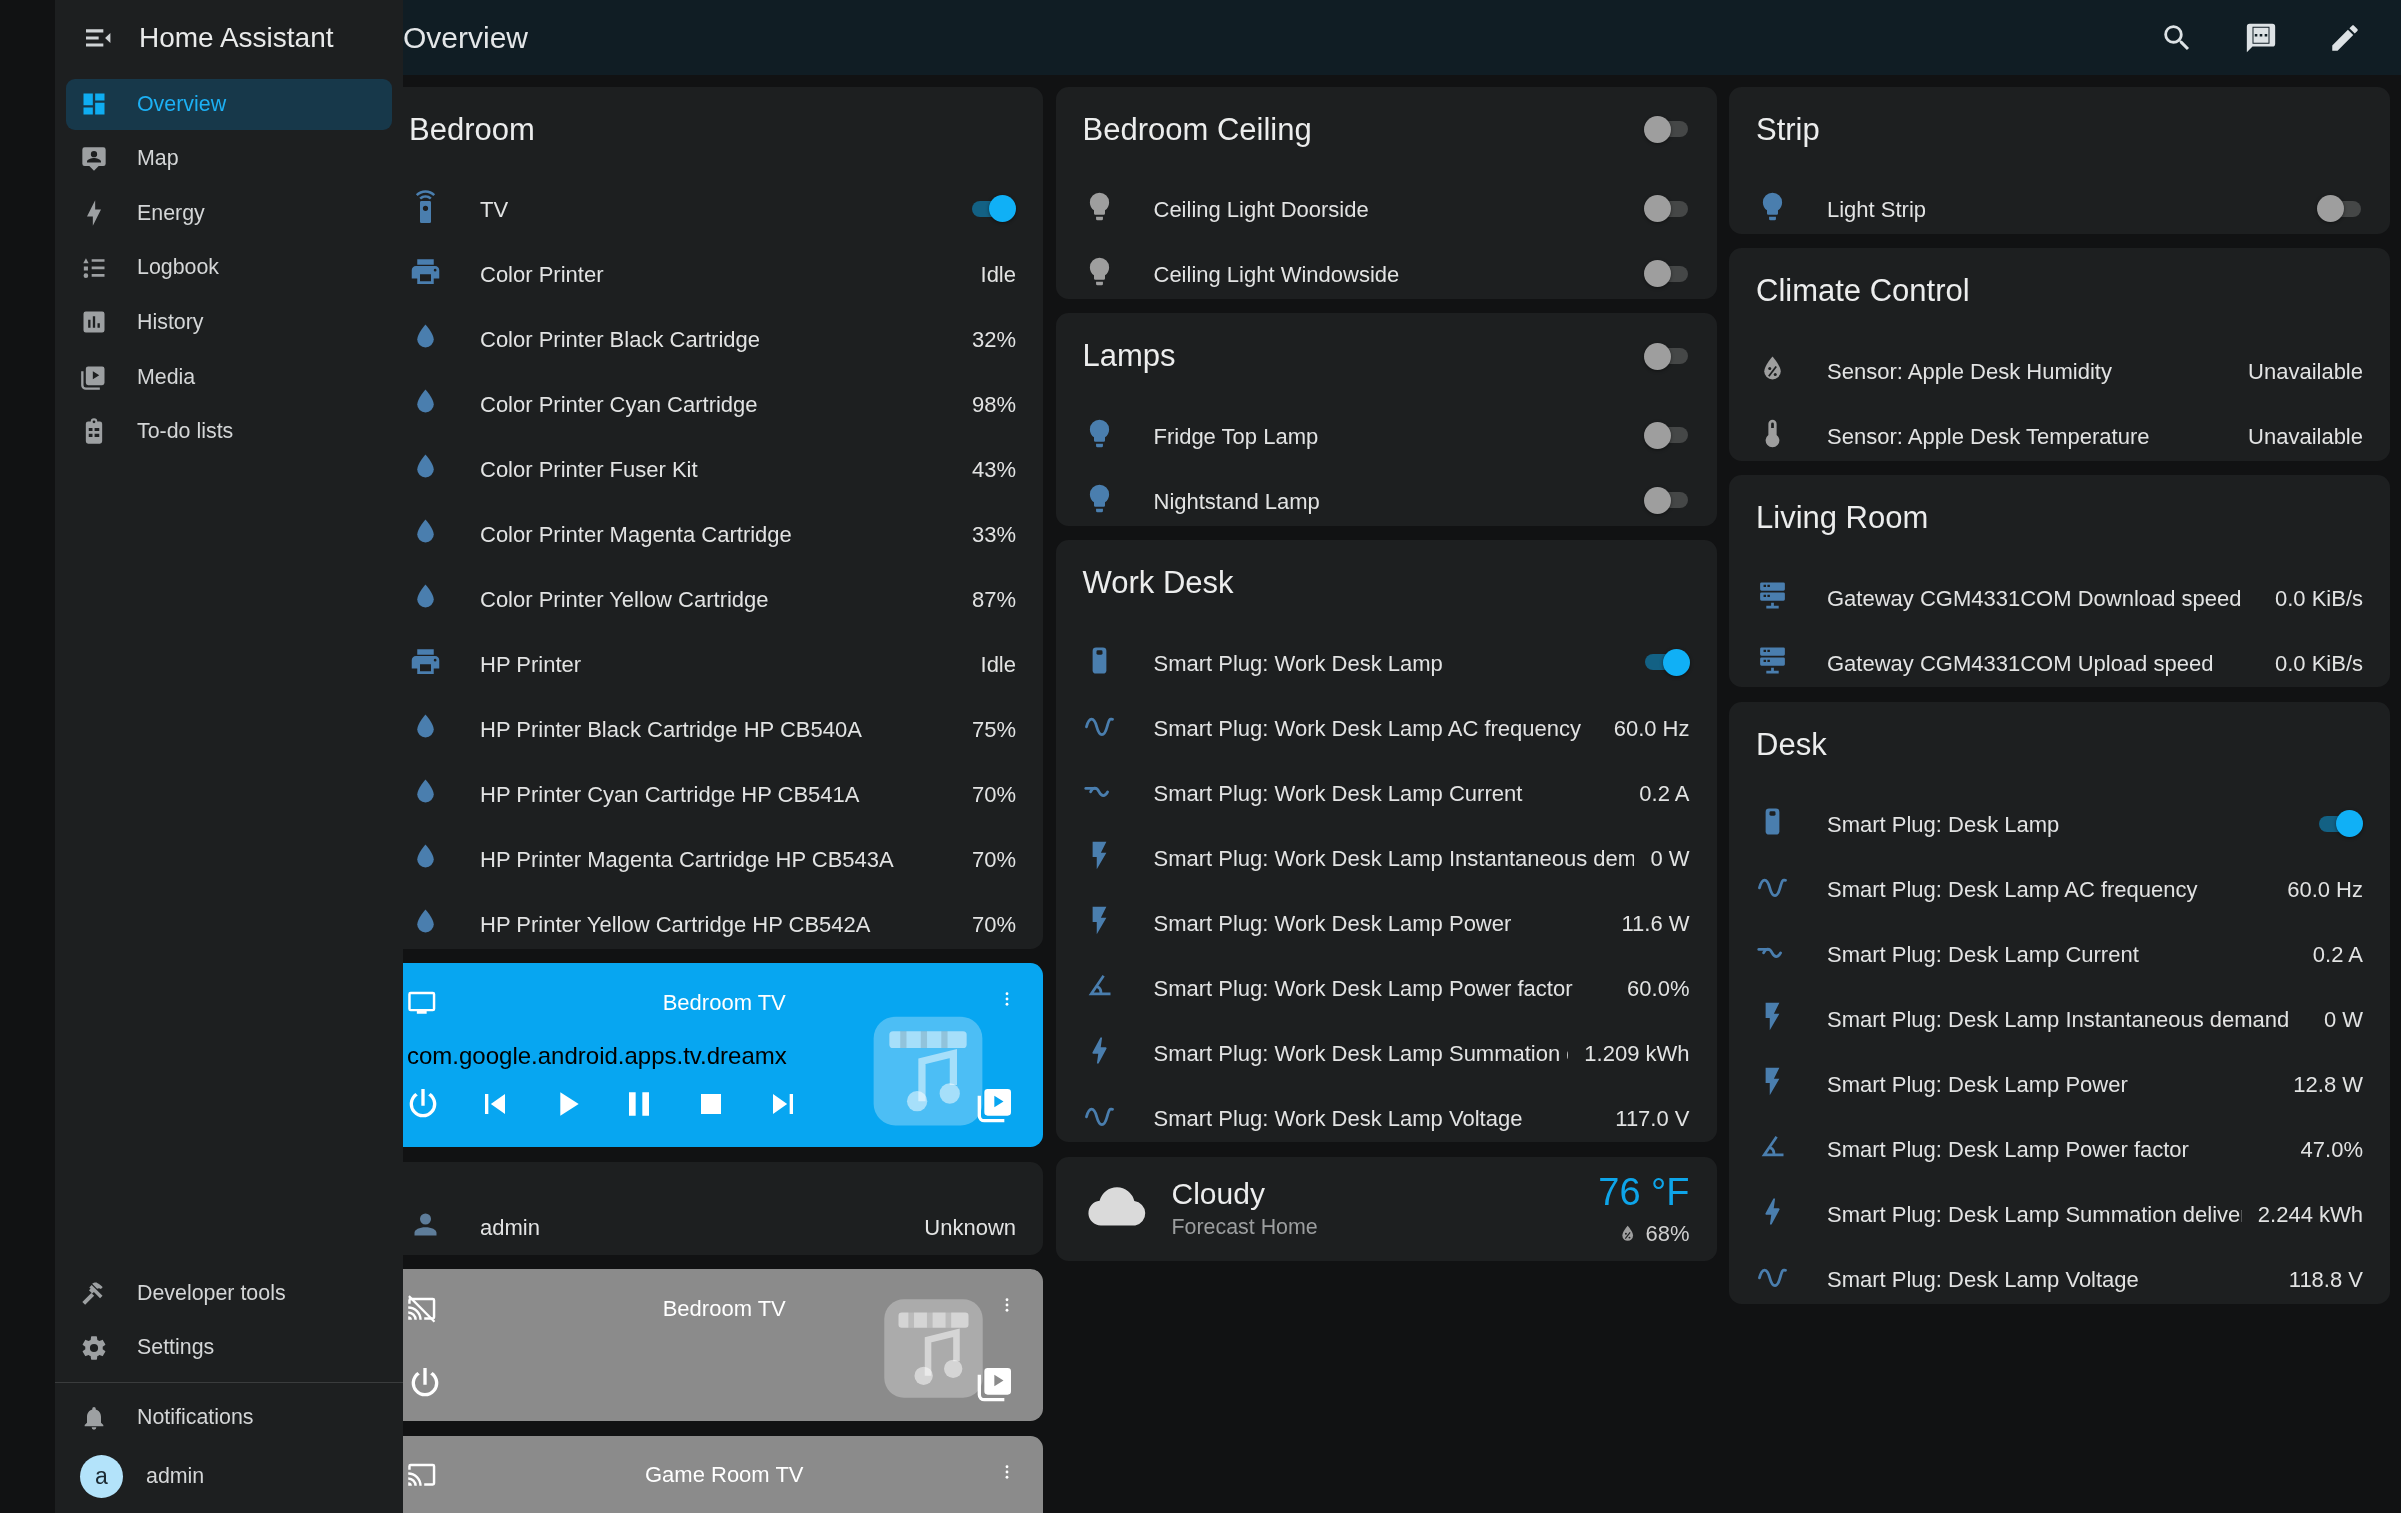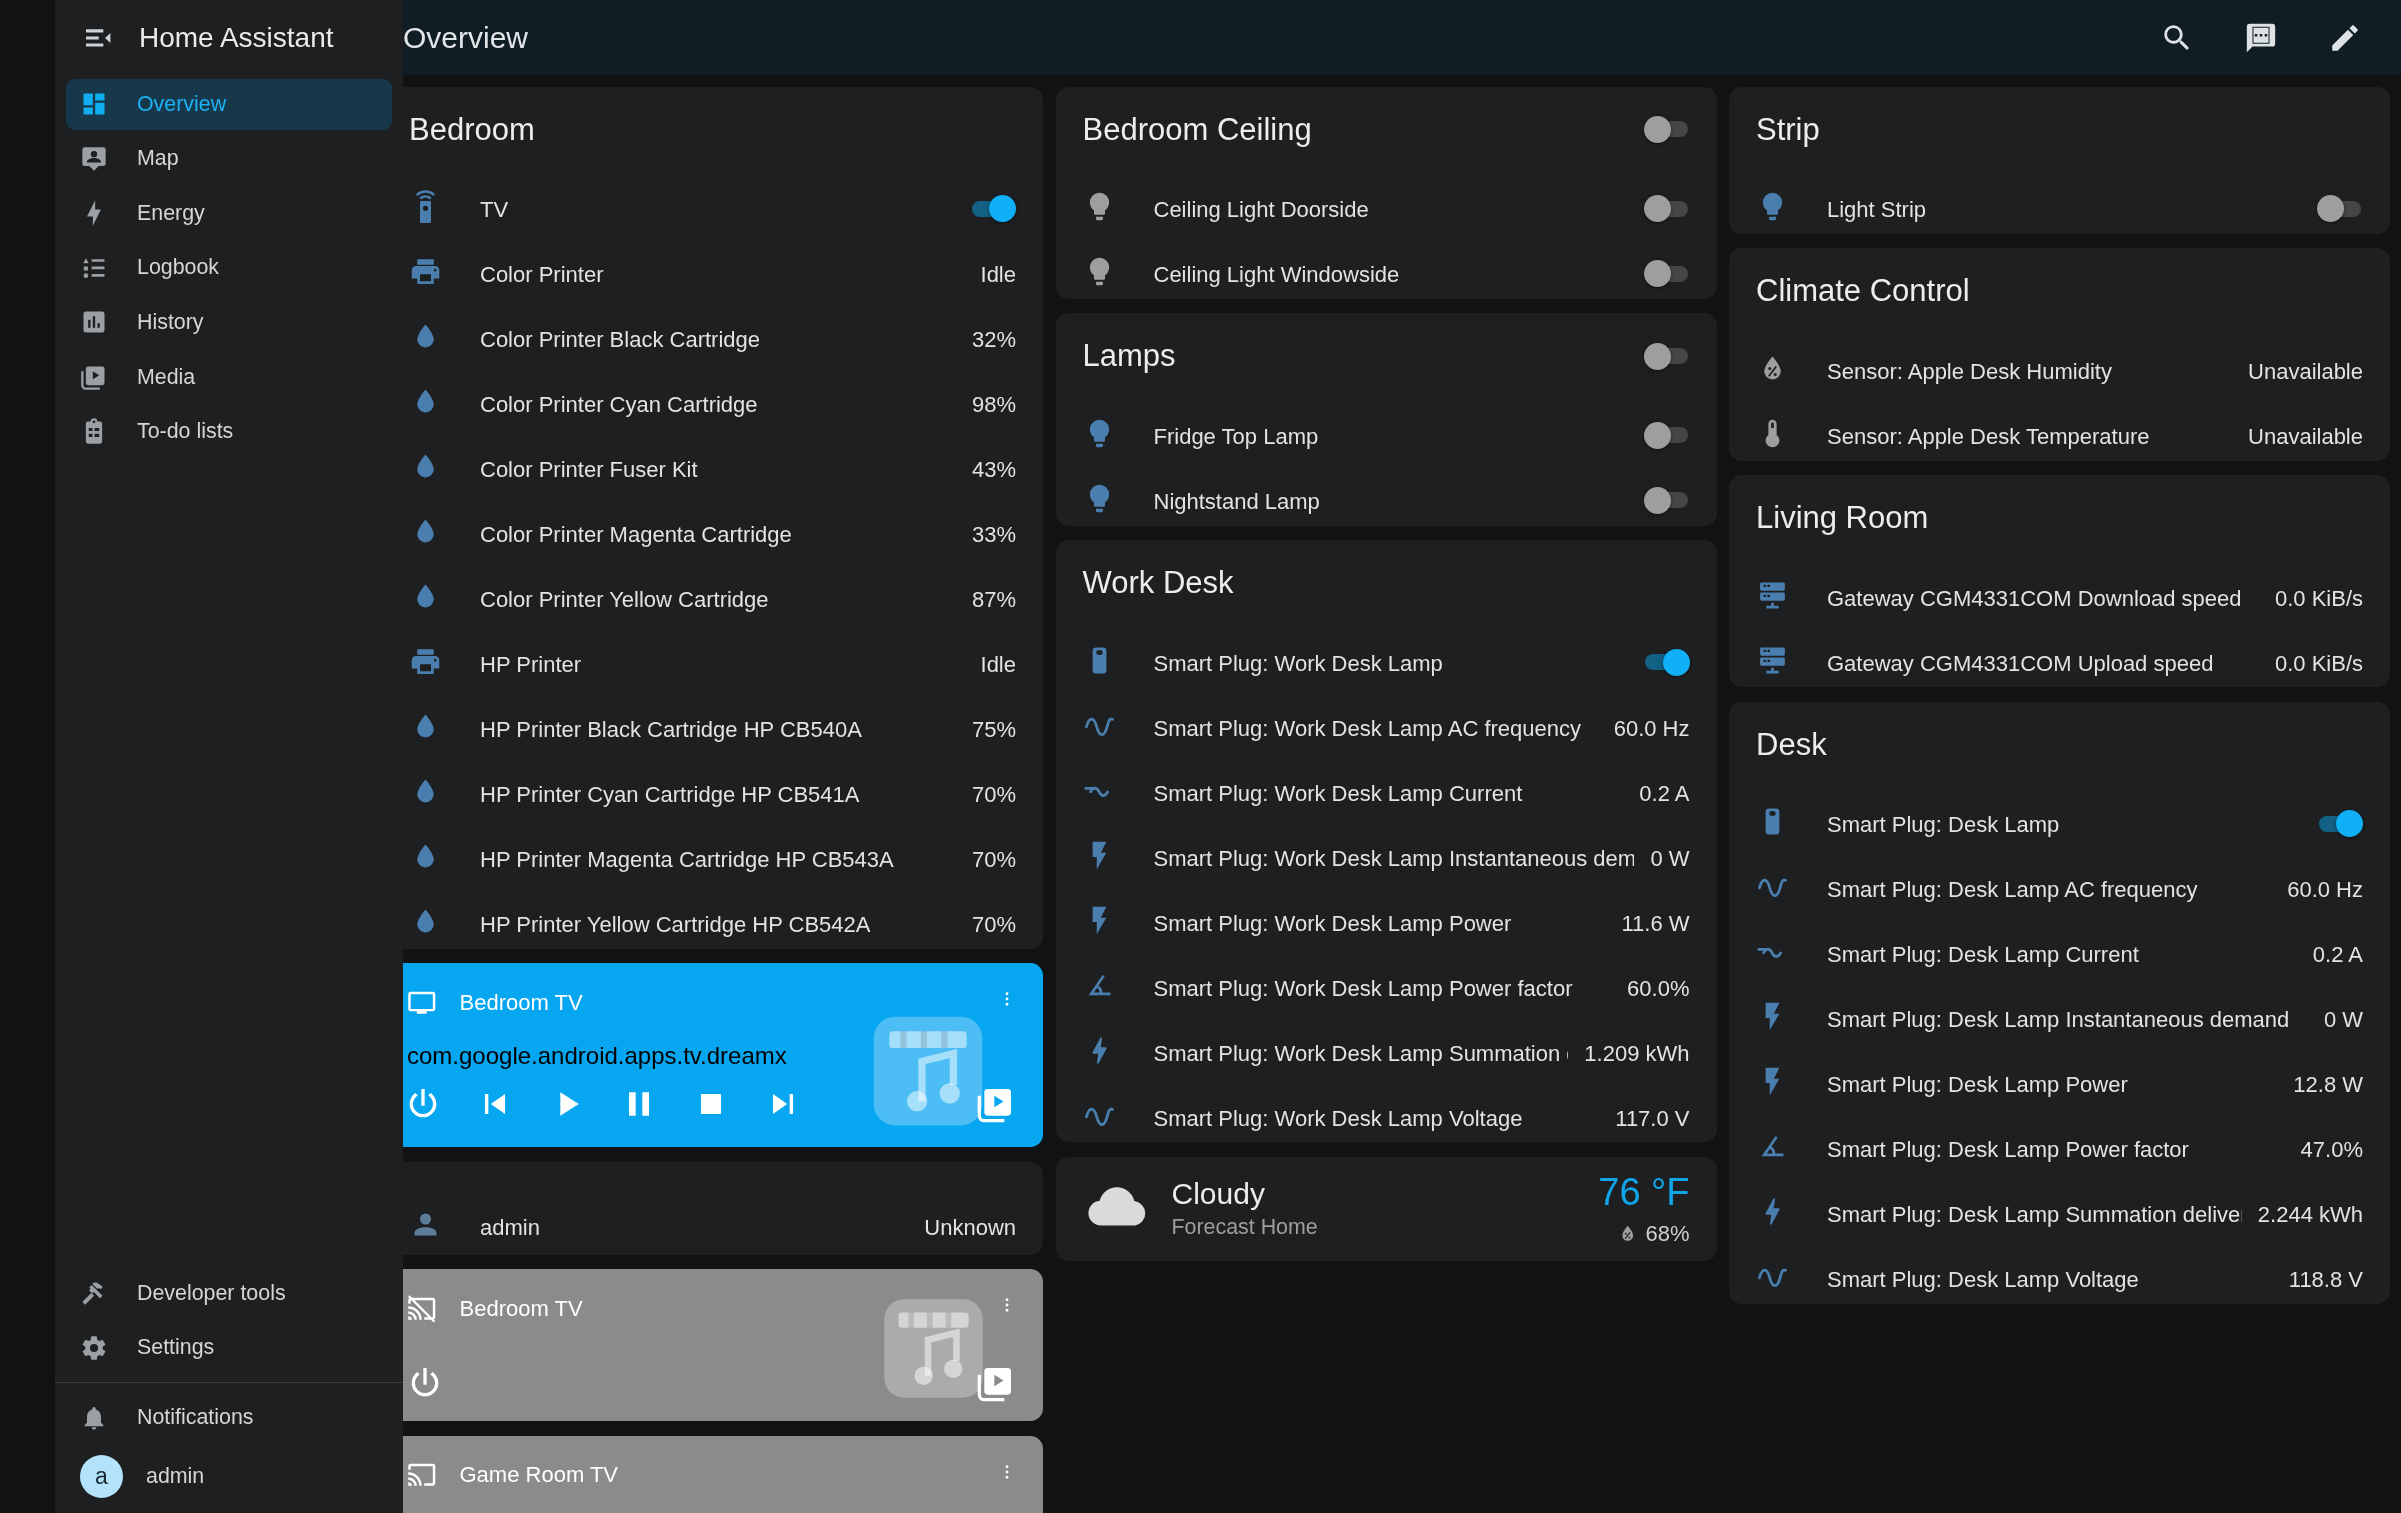--- a/index.html
+++ b/index.html
@@ -54,21 +54,21 @@
   .tgl.on .tr { background:#136184; } .tgl.on .kn { right:0; background:#10b0f6; }
   .tgl.off .tr { background:#454747; } .tgl.off .kn { left:0; background:#9e9e9e; }
 
   
   .media { position:relative; color:#fff; overflow:hidden; display:flex; flex-direction:column; padding-bottom:0; }
   .media.active { background:#07a6f1; height:184px; }
   .media.inactive { background:#8b8b8b; height:152px; }
   .media.stub { background:#8b8b8b; height:125px; }
   .m-head { display:flex; align-items:center; padding:21.4px 18px 0 25px; }
   .m-head .icon { width:29.5px; height:29.5px; margin-right:23px; color:#fff; }
-  .m-name { font-size:22px; flex:1; color:#fff; }
+  .m-name { font-size:22px; flex:1; color:#fff;text-align:center; }
   .m-dots { width:36px; height:36px; color:#fff; cursor:pointer; padding:5.4px 9px; }
   .m-app { font-size:24px; padding:21.4px 25px 0; color:#000000; }
   .m-controls { display:flex; align-items:center; padding:14.3px 27px 0 21.4px; gap:32px; }
   .mc { width:40px; height:40px; color:#fff; cursor:pointer; flex-shrink:0; }
   .mc.sp { margin-left:auto; }
   .m-foot { display:flex; align-items:center; justify-content:space-between; margin-top:auto;
     padding:0 27px 18px 23px; }
   .m-art { position:absolute; right:57px; top:50px; width:116px; height:116px; }
   .media.inactive .m-art { top:27px; width:105px; height:105px; }
   .artbg { fill:rgba(255,255,255,.28); }

